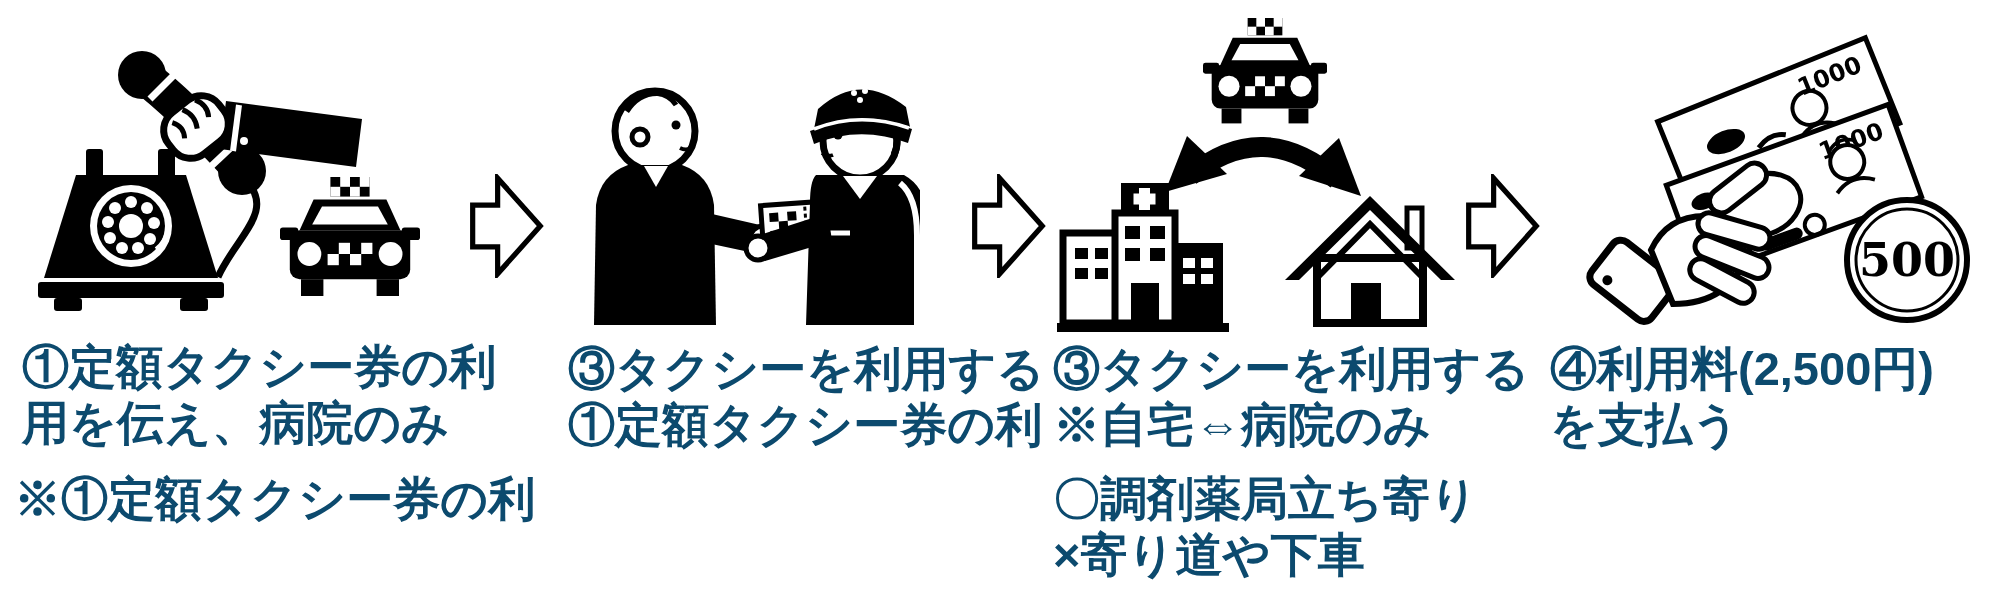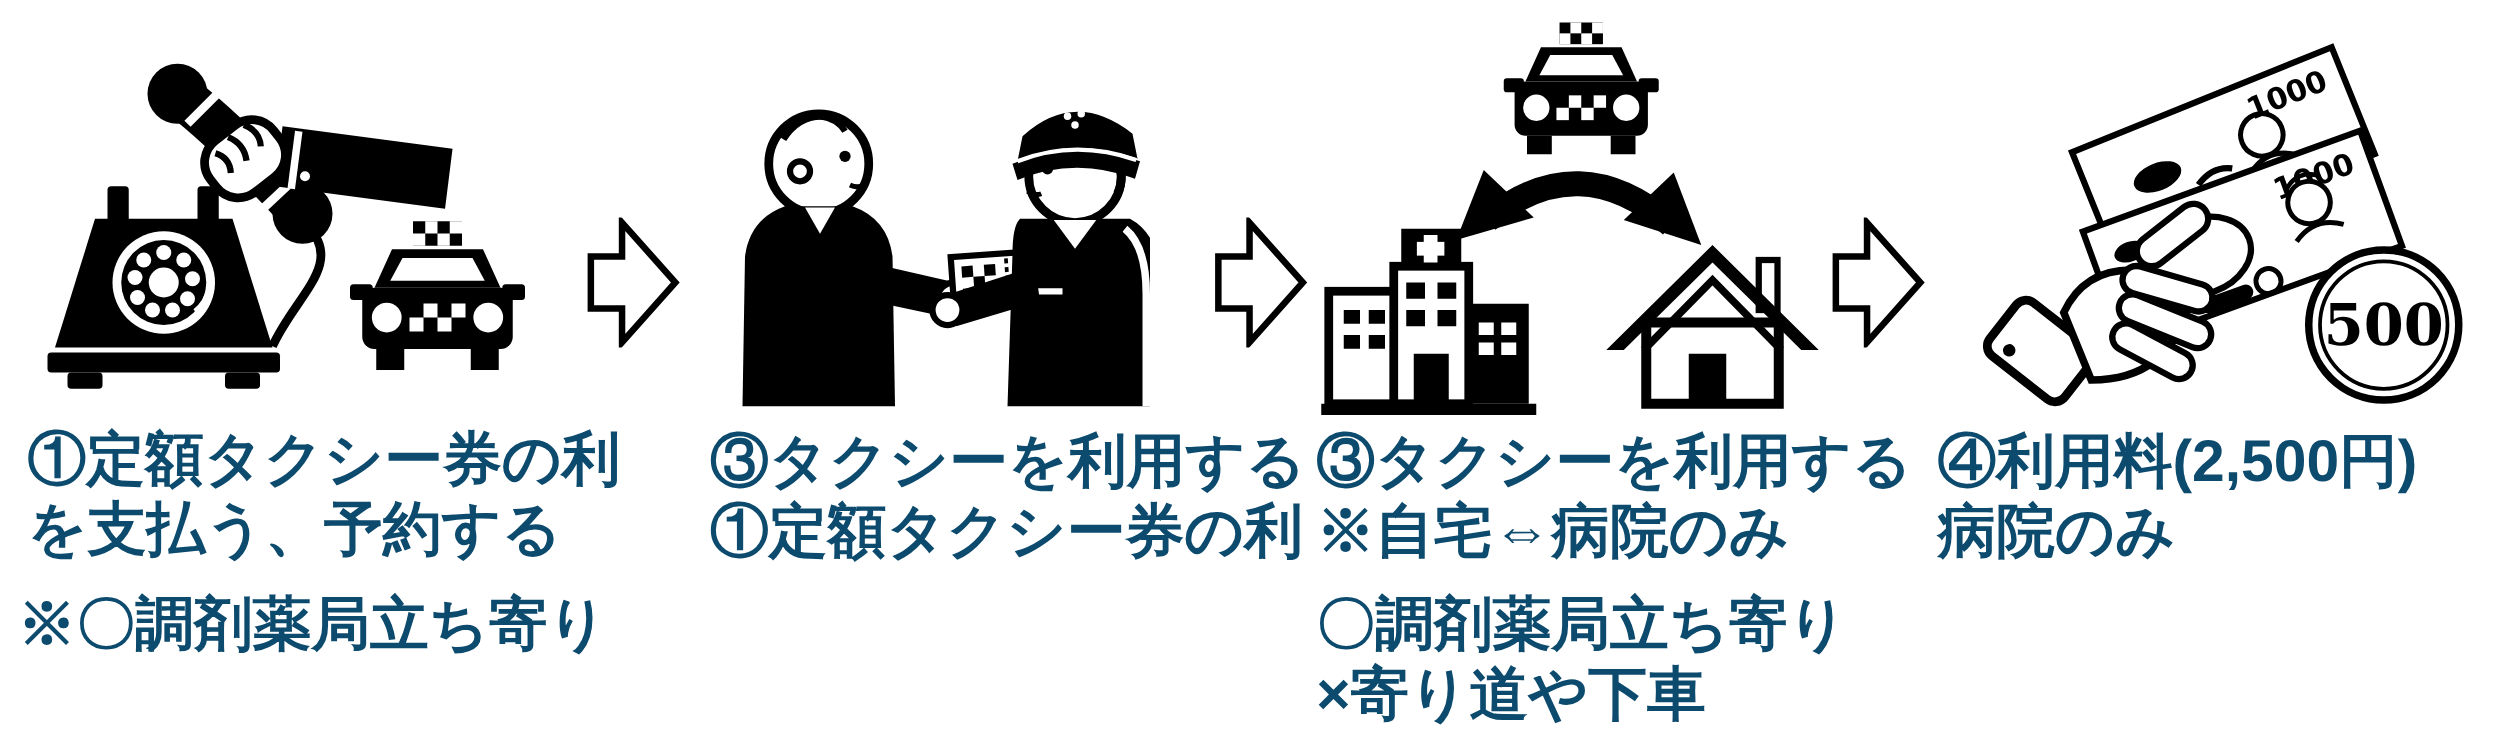--- a/index.html
+++ b/index.html
@@ -82,24 +82,24 @@
         <rect x="42" y="47" width="8" height="8" fill="#fff"></rect>
           <rect x="58" y="47" width="8" height="8" fill="#fff"></rect>
         <rect x="34" y="55" width="8" height="8" fill="#fff"></rect>
           <rect x="50" y="55" width="8" height="8" fill="#fff"></rect>
         <rect x="15" y="73" width="16" height="12"></rect>
           <rect x="69" y="73" width="16" height="12"></rect>
       </g>
     </svg>
     <div class="caption" style="left:22px;top:339px;">
       <div>①定額タクシー券の利</div>
-      <div>を支払う、予約する</div>
+      <div>用を伝え、病院のみ</div>
     </div>
     <div class="caption" style="left:14px;top:471px;">
-      <div>※〇調剤薬局立ち寄り</div>
+      <div>※①定額タクシー券の利</div>
     </div>
   </section>
 
   <svg class="flow-arrow" style="left:468px;top:174px;" viewBox="0 0 72 100">
     <polygon points="3,30 27,30 27,4 68,50 27,96 27,70 3,70" fill="#fff" stroke="#000" stroke-width="5"></polygon>
   </svg>
 
   <section class="step" style="left:555px;width:450px;">
     <svg class="illus" style="left:5px;top:45px;width:360px;height:285px;" viewBox="0 0 360 285">
 
@@ -274,17 +274,17 @@
         <g fill="#fff" stroke="#000" stroke-width="5">
           <rect x="142" y="212" width="74" height="22" rx="11" transform="rotate(16 179 223)"></rect>
           <rect x="138" y="238" width="78" height="22" rx="11" transform="rotate(22 177 249)"></rect>
           <rect x="132" y="262" width="70" height="22" rx="11" transform="rotate(28 167 273)"></rect>
         </g>
         <rect x="150" y="168" width="66" height="24" rx="12" transform="rotate(-38 183 180)" fill="#fff" stroke="#000" stroke-width="5"></rect>
       </g>
     </svg>
     <div class="caption" style="left:5px;top:341px;">
       <div>④利用料(2,500円)</div>
-      <div>病院のみ</div>
+      <div>を支払う</div>
     </div>
   </section>
 
 </div>
 
 </body></html>

